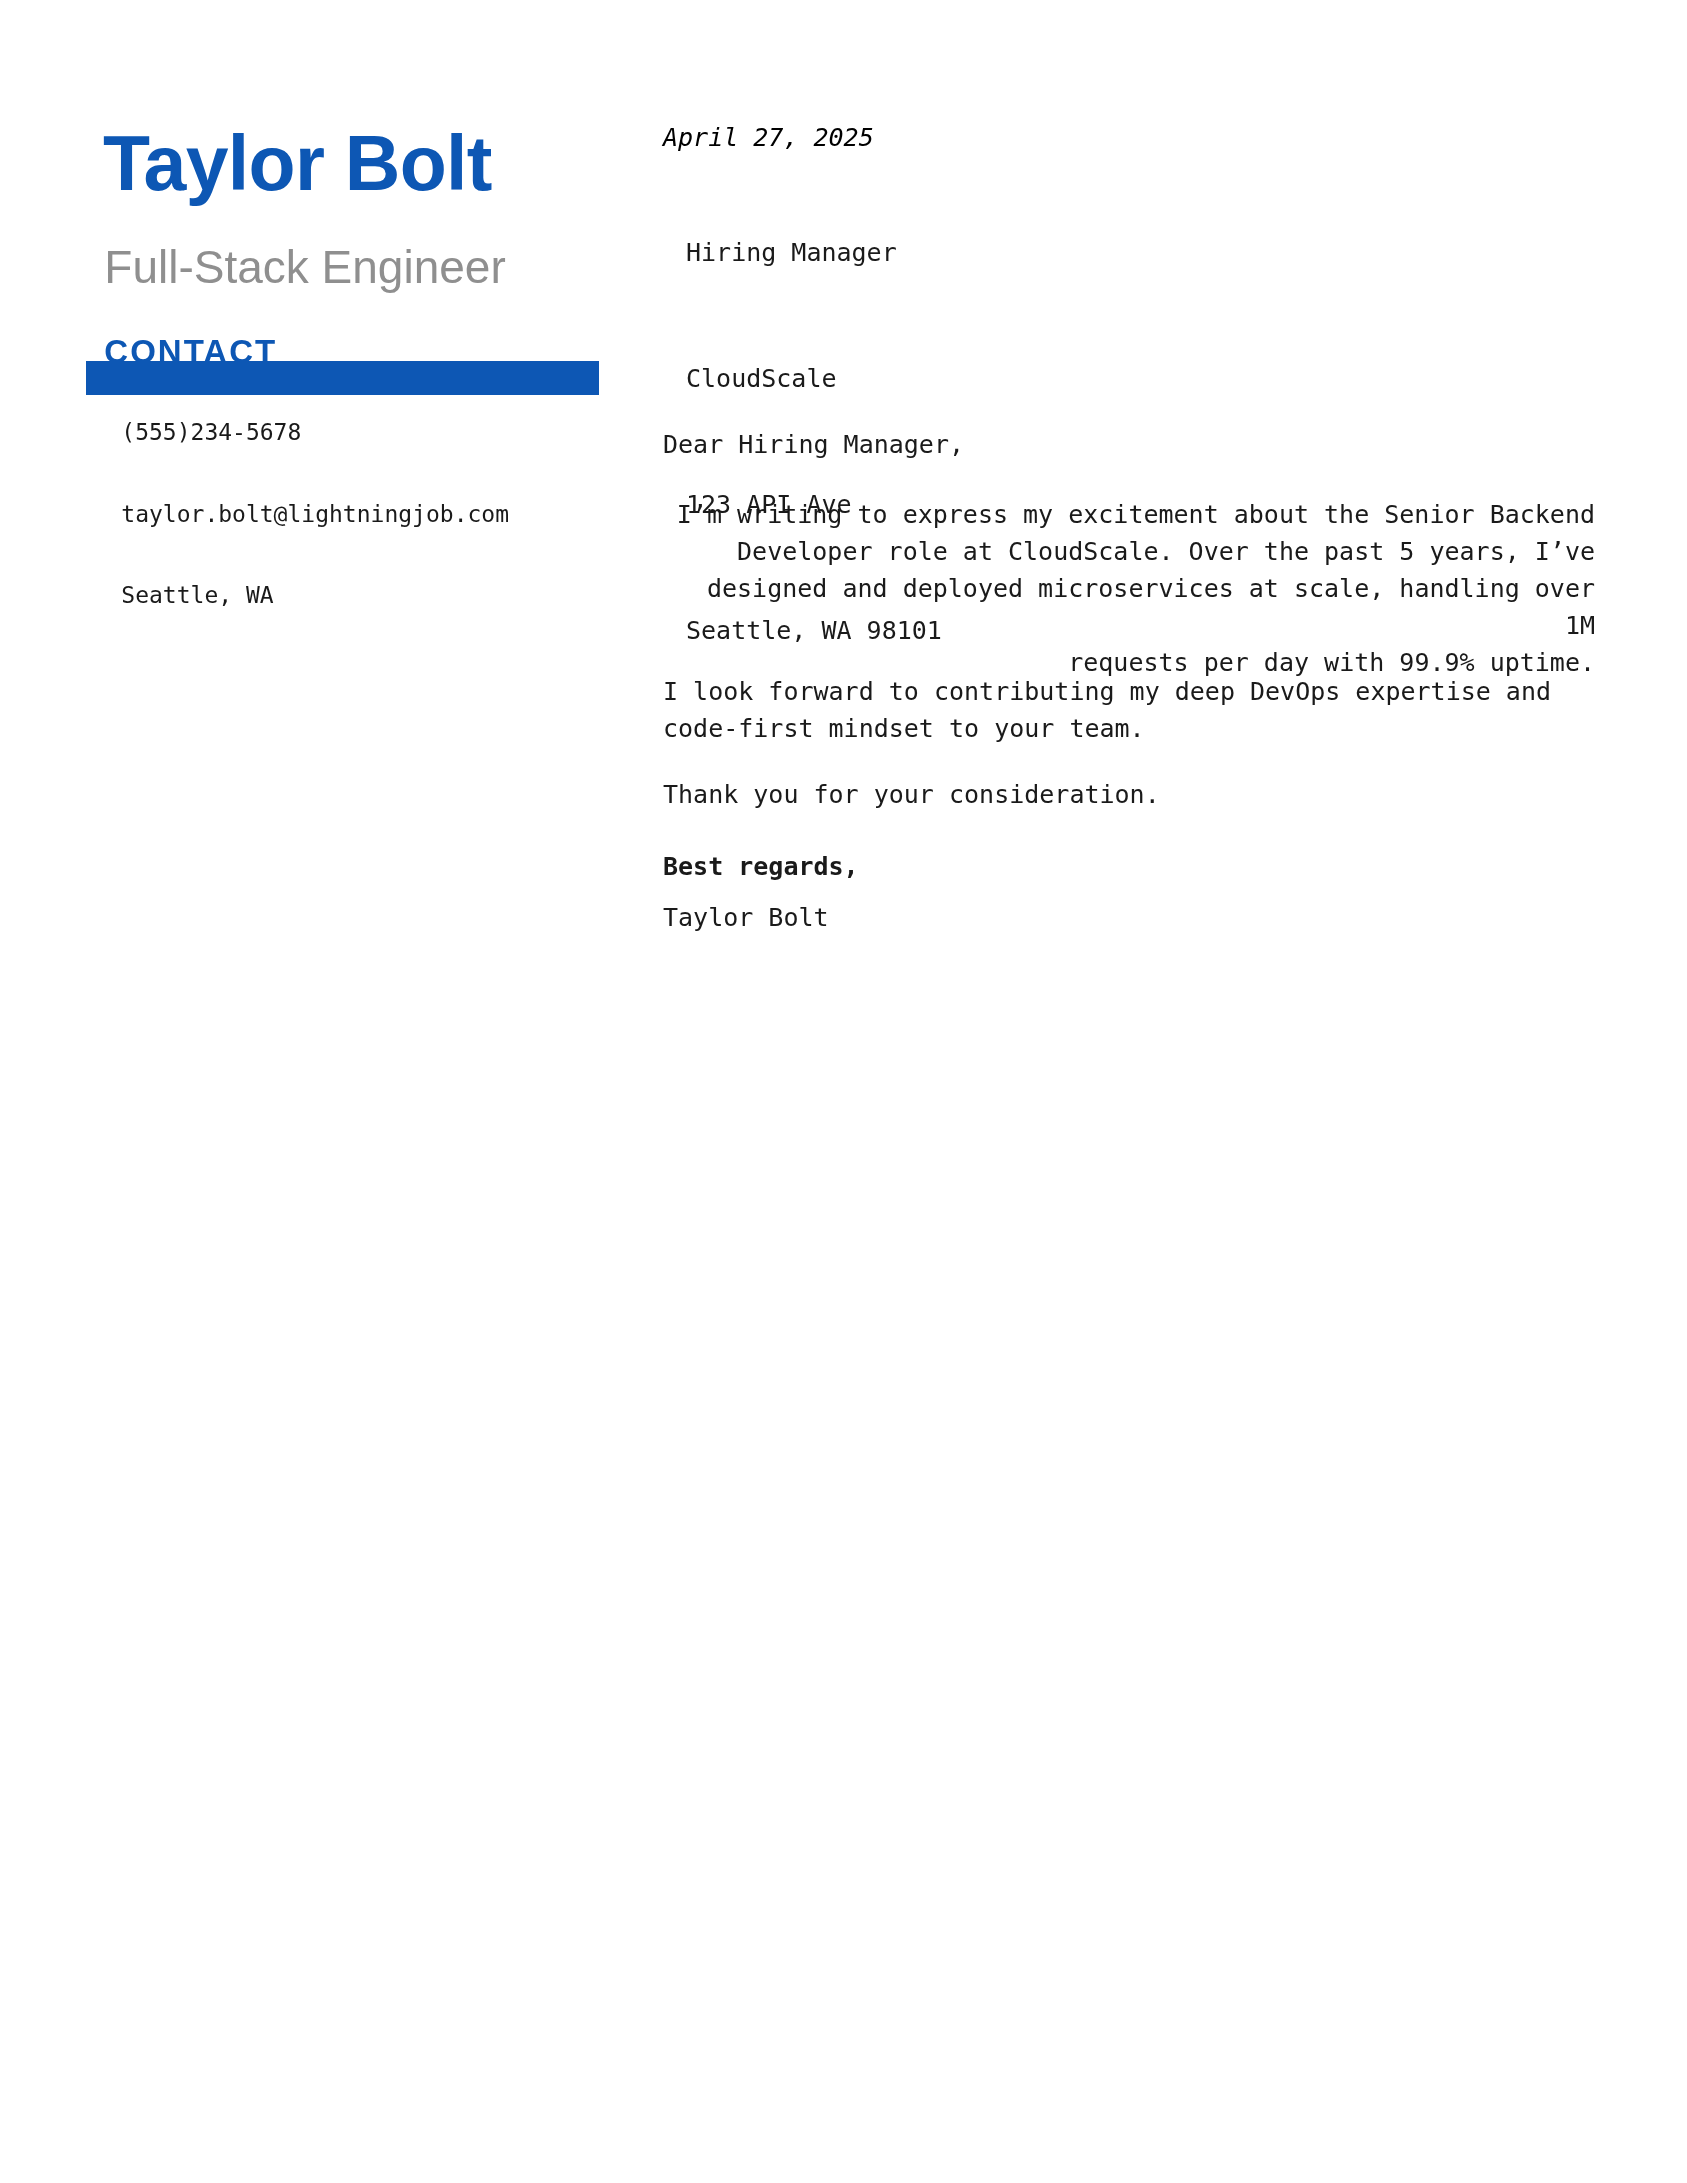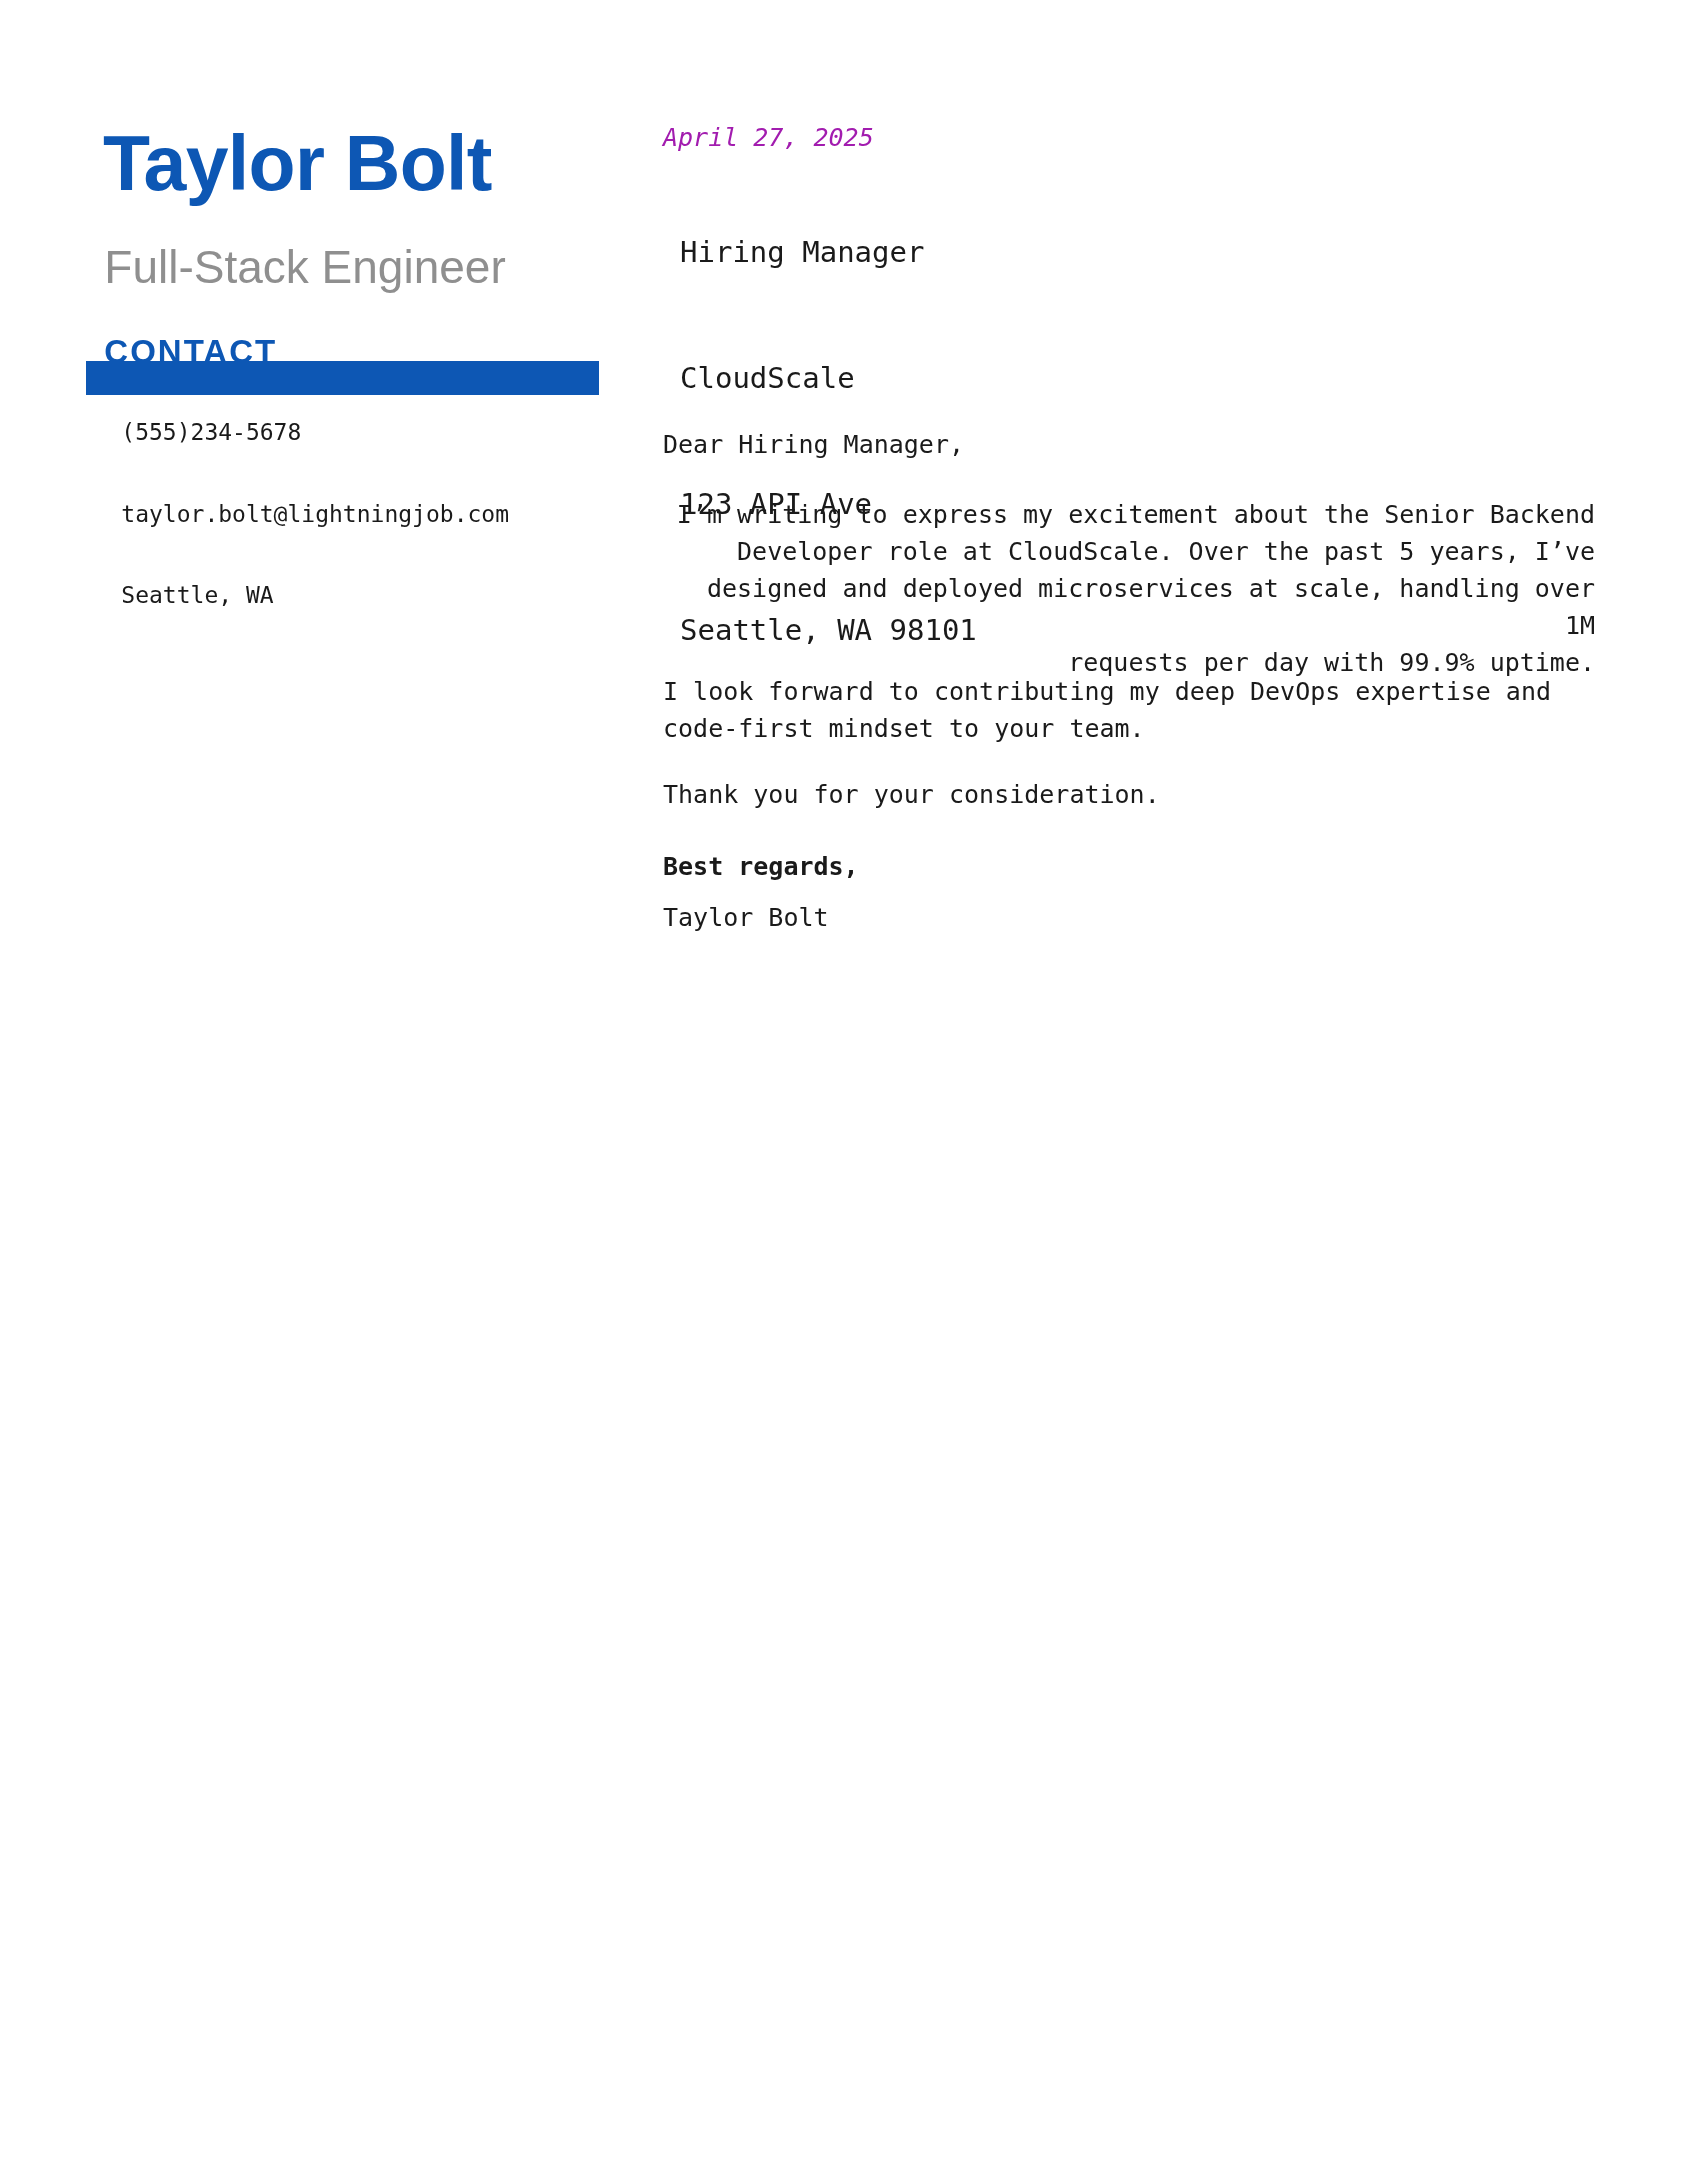--- a/index.html
+++ b/index.html
@@ -91,28 +91,29 @@
   .letter-block {
     position: absolute;
     left: 0;
     font-size: 25px;
     line-height: 37px;
     white-space: pre-line;
   }
   .letter-date {
     top: 85px;
     font-style: italic;
-    color: #a21caf;
+    color: #000000;
   }
   .recipient-block { top: 150px; }
   .recipient-line {
-    font-size: 29px;
+    font-size: 25px;
     line-height: 29px;
     margin-bottom: 26px;
     white-space: nowrap;
+    margin-left: 6px;
   }
   .salutation { top: 392px; }
   .paragraph-1 { top: 462px; text-align: right; }
   .paragraph-2 { top: 639px; }
   .paragraph-3 { top: 742px; }
   .closing {
     top: 814px;
     font-weight: bold;
   }
   .signature { top: 865px; }

